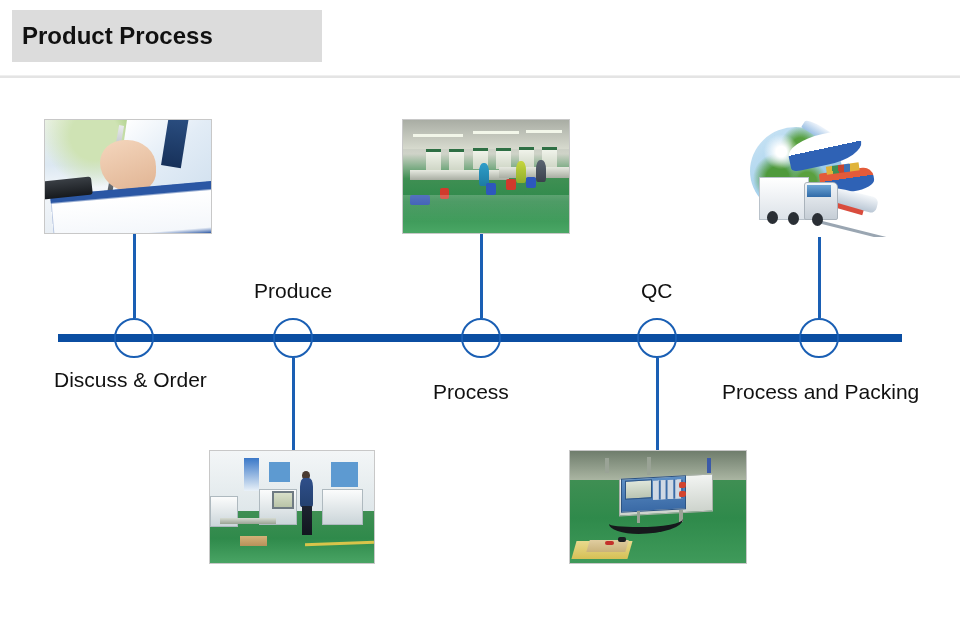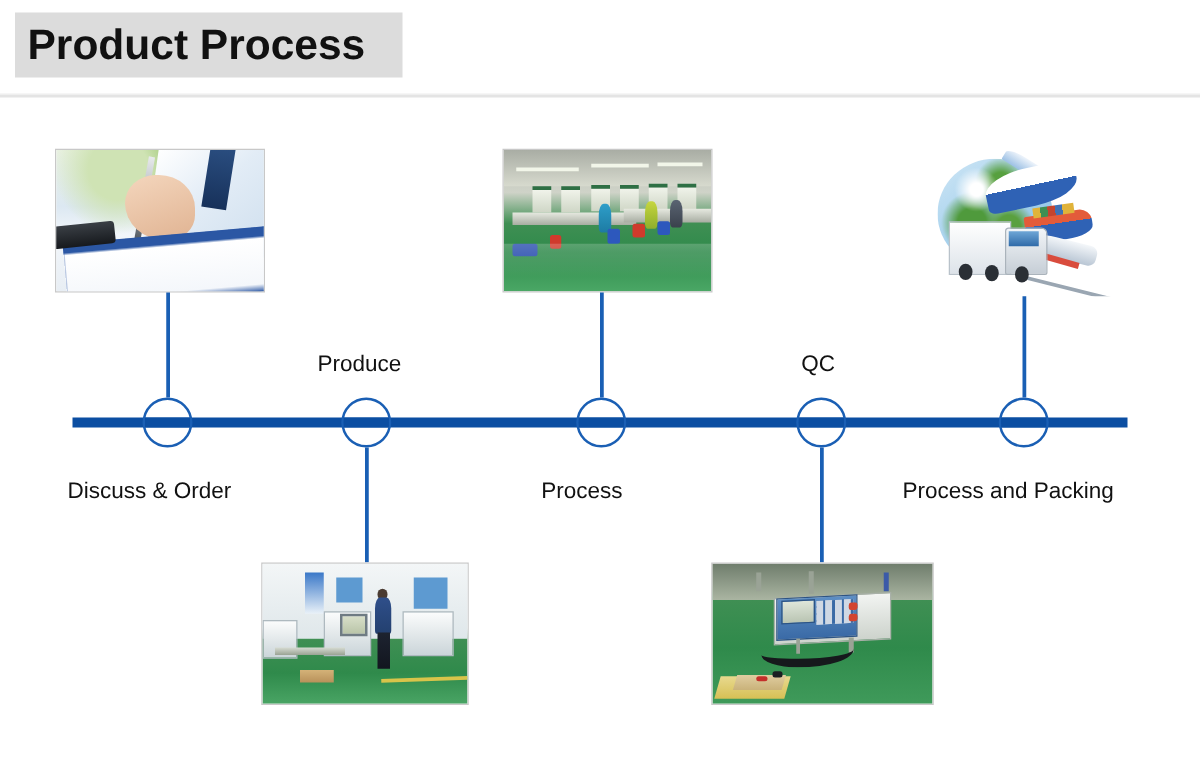--- a/index.html
+++ b/index.html
@@ -24,21 +24,21 @@
   }
   #title-plate {
     position: absolute;
     left: 12px; top: 10px;
     width: 310px; height: 52px;
     background: #dcdcdc;
   }
   #page-title {
     position: absolute;
     left: 22px; top: 16px;
-    font-size: 34px;
+    font-size: 24px;
     font-weight: bold;
     letter-spacing: 0px;
     line-height: 40px;
     color: #111111;
     white-space: nowrap;
   }
   #header-divider {
     position: absolute;
     left: 0; top: 75px;
     width: 960px; height: 2px;
@@ -69,21 +69,21 @@
   }
   .connector {
     position: absolute;
     width: 3px;
     background: #1a5fb4;
   }
 
   
   .tl-label {
     position: absolute;
-    font-size: 18px;
+    font-size: 21px;
     color: #111111;
     white-space: nowrap;
     line-height: 24px;
   }
 
   
   .photo {
     position: absolute;
     overflow: hidden;
     background: #ffffff;
@@ -282,21 +282,21 @@
       <div class="ph-sign-tie"></div>
       <div class="ph-sign-pen"></div>
       <div class="ph-sign-hand"></div>
       <div class="ph-sign-clip"></div>
       <div class="ph-sign-phone"></div>
     </div>
   </div>
   <div class="connector" style="left:133px; top:234px; height:84px;"></div>
   <div class="node" style="left:114px; top:318px;"></div>
   <div class="node-cap" style="left:116px;"></div>
-  <div class="tl-label" style="left:54px; top:380px;">Discuss &amp; Order</div>
+  <div class="tl-label" style="left:54px; top:368px;">Discuss &amp; Order</div>
 
   <div class="tl-label" style="left:254px; top:279px;">Produce</div>
   <div class="node" style="left:273px; top:318px;"></div>
   <div class="node-cap" style="left:275px;"></div>
   <div class="connector" style="left:292px; top:358px; height:92px;"></div>
   <div class="photo bordered" style="left:209px; top:450px; width:166px; height:114px;">
     <div class="photo-inner">
       <div class="ph-shop-bg"></div>
       <div class="ph-shop-wall"></div>
       <div class="ph-shop-banner" style="left:21%;"></div>

